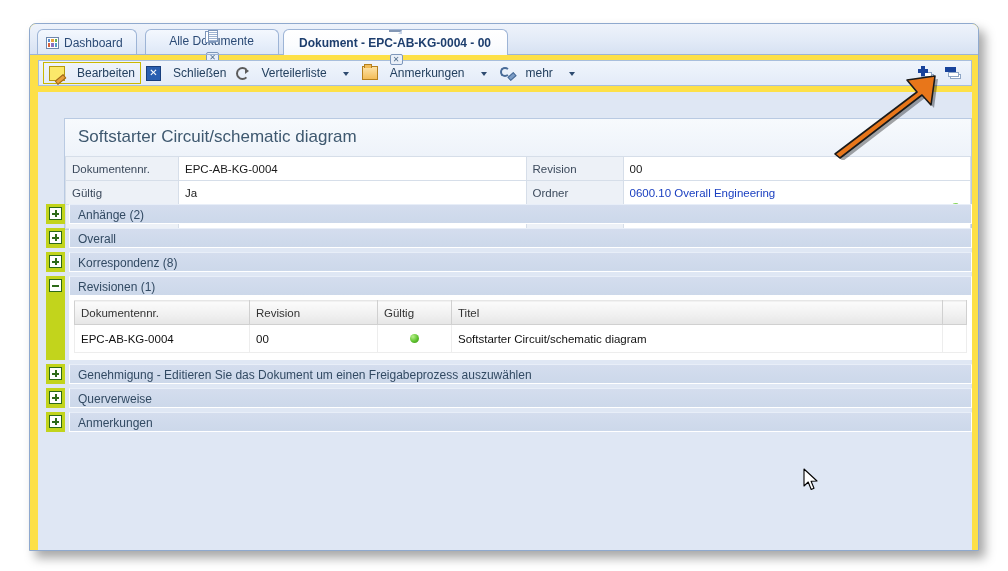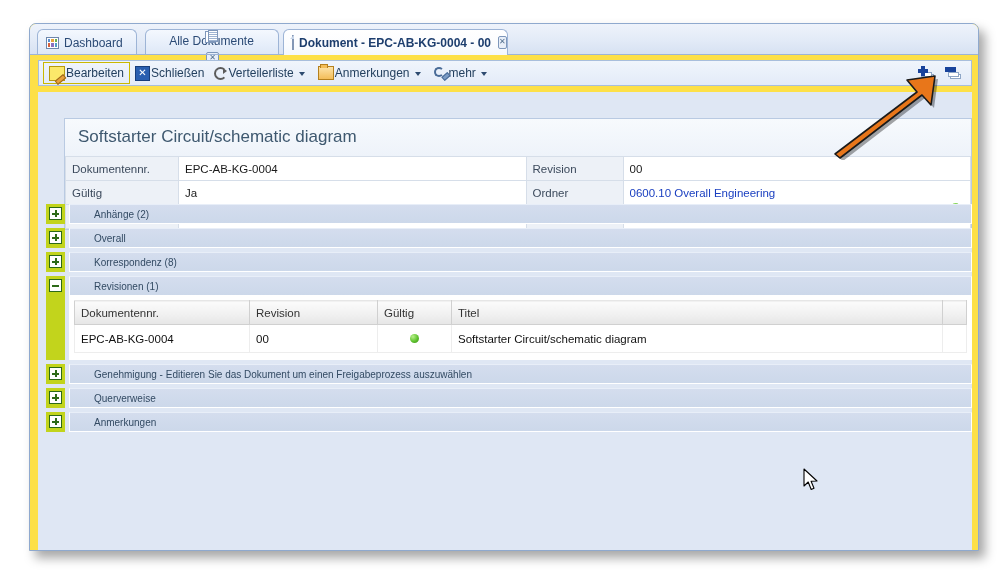--- a/index.html
+++ b/index.html
@@ -62,20 +62,21 @@
     background: linear-gradient(to bottom, #f4f8fe 0%, #e6eefa 60%, #dde7f6 100%);
     font-size: 12px;
     color: #2b4a75;
     white-space: nowrap;
   }
   .tab.active {
     background: linear-gradient(to bottom, #ffffff 0%, #fbfcfe 60%, #f3f7fd 100%);
     font-weight: bold;
     color: #1d3e6e;
     z-index: 5;
+    flex-direction: column;
   }
   .tab .tab-label { line-height: 1; }
   .tab-close {
     width: 11px; height: 11px;
     border: 1px solid #7e97bb;
     border-radius: 2px;
     background: #e9eff8;
     color: #54708f;
     font-size: 8px;
     line-height: 9px;
@@ -139,21 +140,21 @@
     box-sizing: border-box;
     background: linear-gradient(to bottom,#f0f5fc 0%,#e3ebf8 100%);
     border: 1px solid #a8bedc;
     display: flex;
     align-items: center;
     padding: 0 4px;
   }
   .tbtn {
     display: flex;
     align-items: center;
-    gap: 1px;
+    gap: 12px;
     height: 20px;
     padding: 0 5px;
     font-size: 12px;
     color: #24405f;
     white-space: nowrap;
   }
   .tbtn.hl {
     background: #f1f10;
     border: 1px solid #c9b800;
     box-sizing: border-box;
@@ -360,23 +361,23 @@
   .exp-icon .vbar { left:5px; top:2px; width:1.6px; height:7px; }
 
   .sbar {
     margin-left: 23px;
     height: 20px;
     line-height: 20px;
     background: linear-gradient(to bottom,#d4ddee 0%,#ccd8ea 100%);
     border: 1px solid #ffffff;
     border-top-color: #e8eef8;
     box-sizing: border-box;
-    font-size: 10px;
+    font-size: 12px;
     color: #324a63;
-    padding-left: 24px;
+    padding-left: 8px;
     white-space: nowrap;
     overflow: hidden;
   }
   .sbody {
     margin-left: 23px;
     background: #ffffff;
     border: 1px solid #ffffff;
     border-top: none;
     padding: 4px 4px 6px 4px;
     box-sizing: border-box;

